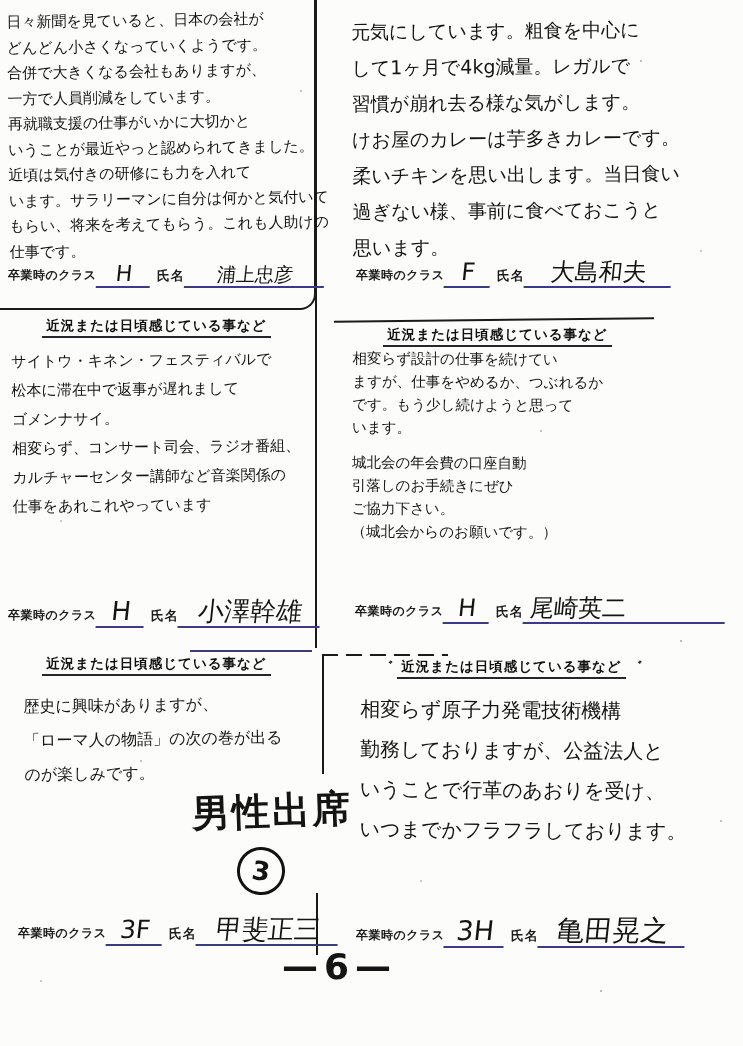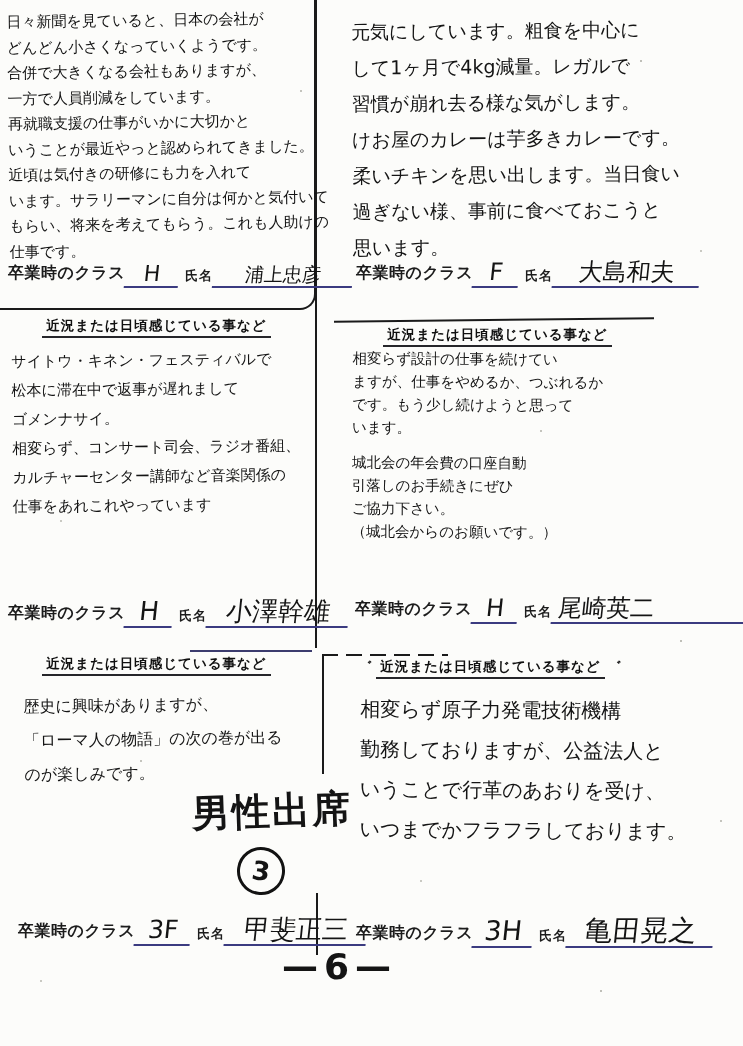--- a/index.html
+++ b/index.html
@@ -32,21 +32,21 @@
   .bracket-v{position:absolute;left:322px;top:654px;width:2px;height:120px;background:#1a1a1a;}
   
   .hw{font-family:"DejaVu Sans",sans-serif;color:#141414;}
   .para{position:absolute;}
   .para .ln{white-space:nowrap;}
   .header{position:absolute;text-align:center;font-weight:bold;font-size:13.5px;
     letter-spacing:1px;color:#101010;}
   .header .hdr-inner{display:inline-block;border-bottom:2px solid #26262a;padding:0 4px 1px;}
   .header .q{font-weight:bold;padding:0 3px;}
   .footer{position:absolute;display:flex;align-items:flex-end;white-space:nowrap;}
-  .footer .lbl{font-size:16px;font-weight:bold;color:#1c1c1c;padding-bottom:4px;letter-spacing:0.5px;}
+  .footer .lbl{font-size:12px;font-weight:bold;color:#1c1c1c;padding-bottom:4px;letter-spacing:0.5px;}
   .footer .shimei{font-size:13px;font-weight:bold;color:#1c1c1c;padding-bottom:3px;margin-left:6px;letter-spacing:1px;}
   .footer .uval{border-bottom:2px solid #3b3b80;text-align:center;line-height:1.05;
     transform:skewX(-6deg);padding:0 6px 1px;}
   
   .attendance{position:absolute;font-weight:bold;transform:rotate(-2deg);letter-spacing:2px;}
   .circle{position:absolute;border:3px solid #121212;border-radius:50%;
     display:flex;align-items:center;justify-content:center;transform:rotate(8deg);}
   .pageno{position:absolute;font-weight:bold;letter-spacing:6px;}
 </style>
 </head>
@@ -148,21 +148,21 @@
   <div class="footer" style="left:18px;top:916px;">
     <span class="lbl">卒業時のクラス</span>
     <span class="uval hw" style="font-size:25px;min-width:44px;">3F</span>
     <span class="shimei">氏名</span>
     <span class="uval hw" style="font-size:26px;min-width:130px;">甲斐正三</span>
   </div>
 
   <div class="attendance hw" style="left:192px;top:786px;font-size:38px;">男性出席</div>
   <div class="circle hw" style="left:237px;top:847px;width:42px;height:42px;font-size:26px;font-weight:bold;">3</div>
 
-  <div class="header" style="left:333px;top:658px;width:315px;">
+  <div class="header" style="left:354px;top:658px;width:315px;">
     <span class="q hw">゛</span><span class="hdr-inner">近況または日頃感じている事など</span><span class="q hw">゛</span>
   </div>
   <div class="para hw" style="left:360px;top:690px;width:335px;font-size:20px;line-height:40px;transform:rotate(0.4deg);">
     <div class="ln">相変らず原子力発電技術機構</div>
     <div class="ln">勤務しておりますが、公益法人と</div>
     <div class="ln">いうことで行革のあおりを受け、</div>
     <div class="ln">いつまでかフラフラしております。</div>
   </div>
   <div class="footer" style="left:356px;top:916px;">
     <span class="lbl">卒業時のクラス</span>

